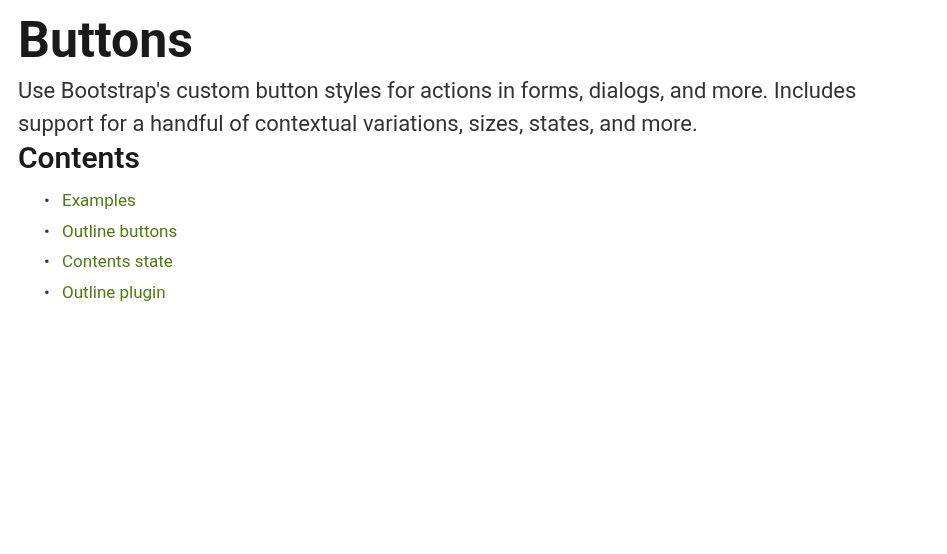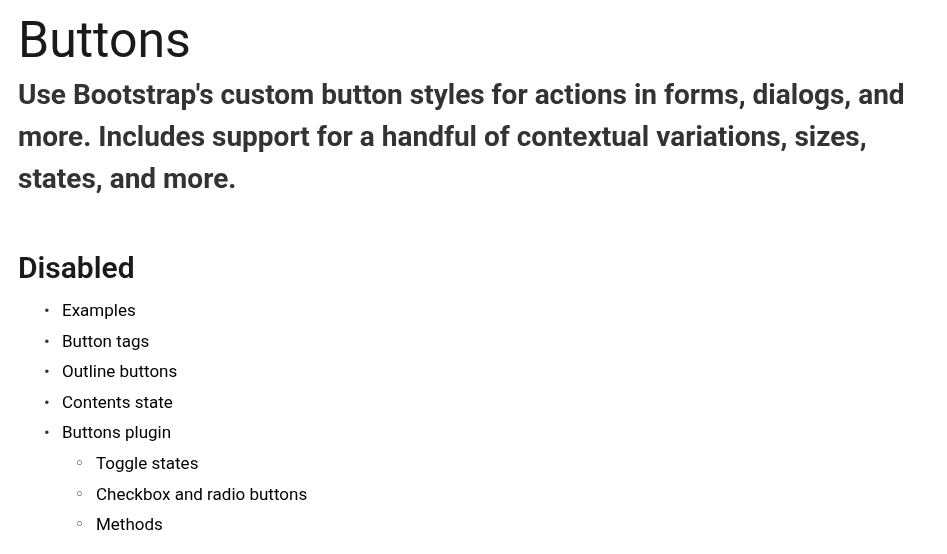--- a/index.html
+++ b/index.html
@@ -8,31 +8,30 @@
       box-sizing: border-box;
     }
     body {
       font-family: "Segoe UI", -apple-system, BlinkMacSystemFont, Roboto, "Helvetica Neue", Arial, sans-serif;
       color: #212529;
       padding: 10px 18px;
       width: 947px;
     }
     .page-title {
       font-size: 50px;
-      font-weight: 400;
+      font-weight: 700;
       color: #1a1a1a;
       line-height: 1.2;
       margin-bottom: 4px;
     }
     .page-subtitle {
-      font-size: 28px;
-      font-weight: 700;
+      font-size: 22px;
+      font-weight: 400;
       color: #333;
       line-height: 1.5;
-      margin-bottom: 50px;
     }
     .contents-heading {
       font-size: 30px;
       font-weight: 600;
       color: #1a1a1a;
       margin-bottom: 10px;
     }
     .toc {
       list-style: none;
       padding-left: 44px;
@@ -43,21 +42,21 @@
       line-height: 1.8;
     }
     .toc > li::before {
       content: "•";
       position: absolute;
       left: -18px;
       color: #333;
       font-size: 17px;
     }
     .toc a {
-      color: #000000;
+      color: #4d7c0f;
       text-decoration: none;
     }
     .toc ul.nested {
       list-style: none;
       padding-left: 34px;
     }
     .toc ul.nested > li {
       position: relative;
       font-size: 17px;
       line-height: 1.8;
@@ -70,42 +69,28 @@
       font-size: 11px;
       top: 5px;
     }
   </style>
 </head>
 <body>
 
 <h1 class="page-title">Buttons</h1>
 <p class="page-subtitle">Use Bootstrap's custom button styles for actions in forms, dialogs, and more. Includes support for a handful of contextual variations, sizes, states, and more.</p>
 
-<h2 class="contents-heading">Disabled</h2>
+<h2 class="contents-heading">Contents</h2>
 
 <ul class="toc">
   <li>
     <a href="#">Examples</a>
-  </li>
-  <li>
-    <a href="#">Button tags</a>
   </li>
   <li>
     <a href="#">Outline buttons</a>
   </li>
   <li>
     <a href="#">Contents state</a>
   </li>
   <li>
-    <a href="#">Buttons plugin</a>
-    <ul class="nested">
-      <li>
-        <a href="#">Toggle states</a>
-      </li>
-      <li>
-        <a href="#">Checkbox and radio buttons</a>
-      </li>
-      <li>
-        <a href="#">Methods</a>
-      </li>
-    </ul>
+    <a href="#">Outline plugin</a>
   </li>
 </ul>
 
 </body></html>

